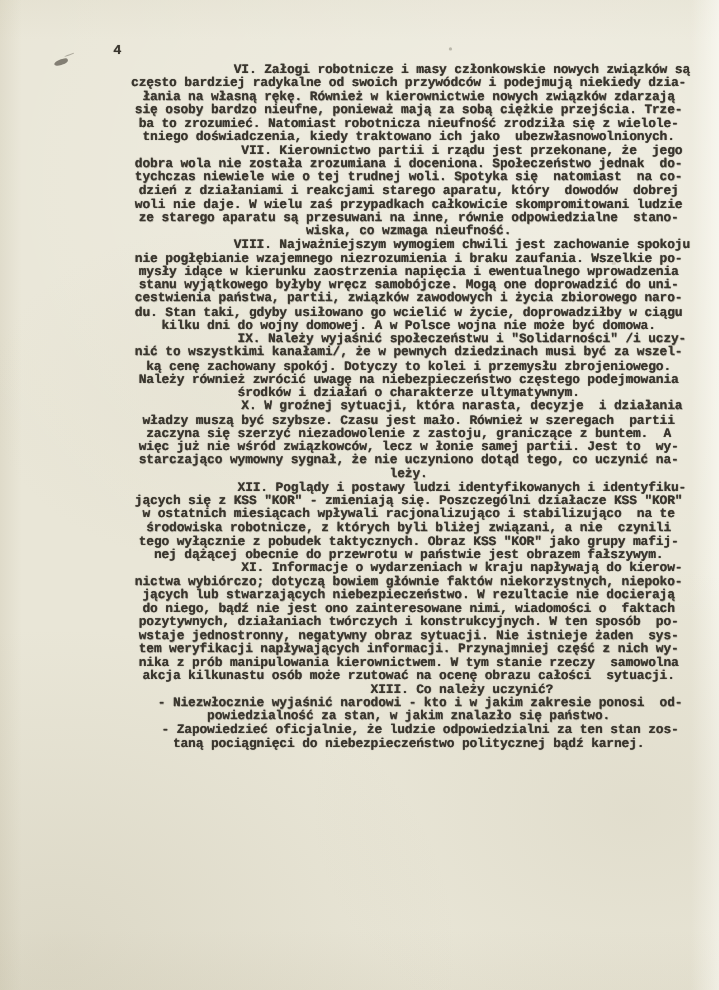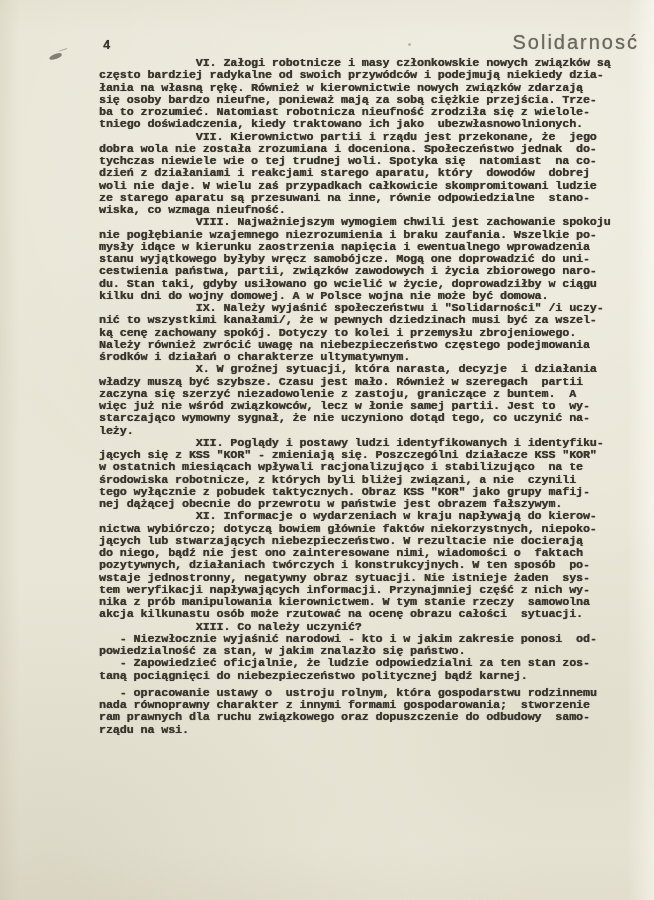--- a/index.html
+++ b/index.html
@@ -46,20 +46,21 @@
     position: absolute;
     left: 99px;
     top: 57px;
     width: 545px;
     font-size: 11.7px;
     line-height: 12.25px;
     font-weight: bold;
     color: #3a362e;
     text-shadow: 0 0 0.8px rgba(58,54,46,0.9), 0.4px 0.4px 0 rgba(58,54,46,0.30);
     letter-spacing: -0.1px;
+    text-align: center;
   }
   .para {
     margin: 0;
     white-space: pre-wrap;
   }
   .para.g { margin-top: 5px; }
   .smudge {
     position: absolute;
     left: 49px;
     top: 54px;
@@ -81,21 +82,20 @@
 </style>
 </head>
 <body>
 
 <div class="scan">
   <div class="smudge"></div>
   <div class="speck-a"></div>
   <div class="speck-b"></div>
 
   <div class="pagenum">4</div>
-  <div class="masthead">Solidarnosć</div>
 
   <div class="body-text">
     <p class="para">              VI. Załogi robotnicze i masy członkowskie nowych związków są
 często bardziej radykalne od swoich przywódców i podejmują niekiedy dzia-
 łania na własną rękę. Również w kierownictwie nowych związków zdarzają
 się osoby bardzo nieufne, ponieważ mają za sobą ciężkie przejścia. Trze-
 ba to zrozumieć. Natomiast robotnicza nieufność zrodziła się z wielole-
 tniego doświadczenia, kiedy traktowano ich jako  ubezwłasnowolnionych.</p>
     <p class="para">              VII. Kierownictwo partii i rządu jest przekonane, że  jego
 dobra wola nie została zrozumiana i doceniona. Społeczeństwo jednak  do-
@@ -135,18 +135,14 @@
 pozytywnych, działaniach twórczych i konstrukcyjnych. W ten sposób  po-
 wstaje jednostronny, negatywny obraz sytuacji. Nie istnieje żaden  sys-
 tem weryfikacji napływających informacji. Przynajmniej część z nich wy-
 nika z prób manipulowania kierownictwem. W tym stanie rzeczy  samowolna
 akcja kilkunastu osób może rzutować na ocenę obrazu całości  sytuacji.</p>
     <p class="para">              XIII. Co należy uczynić?
    - Niezwłocznie wyjaśnić narodowi - kto i w jakim zakresie ponosi  od-
 powiedzialność za stan, w jakim znalazło się państwo.
    - Zapowiedzieć oficjalnie, że ludzie odpowiedzialni za ten stan zos-
 taną pociągnięci do niebezpieczeństwo politycznej bądź karnej.</p>
-    <p class="para g">   - opracowanie ustawy o  ustroju rolnym, która gospodarstwu rodzinnemu
-nada równoprawny charakter z innymi formami gospodarowania;  stworzenie
-ram prawnych dla ruchu związkowego oraz dopuszczenie do odbudowy  samo-
-rządu na wsi.</p>
   </div>
 </div>
 
 </body></html>

